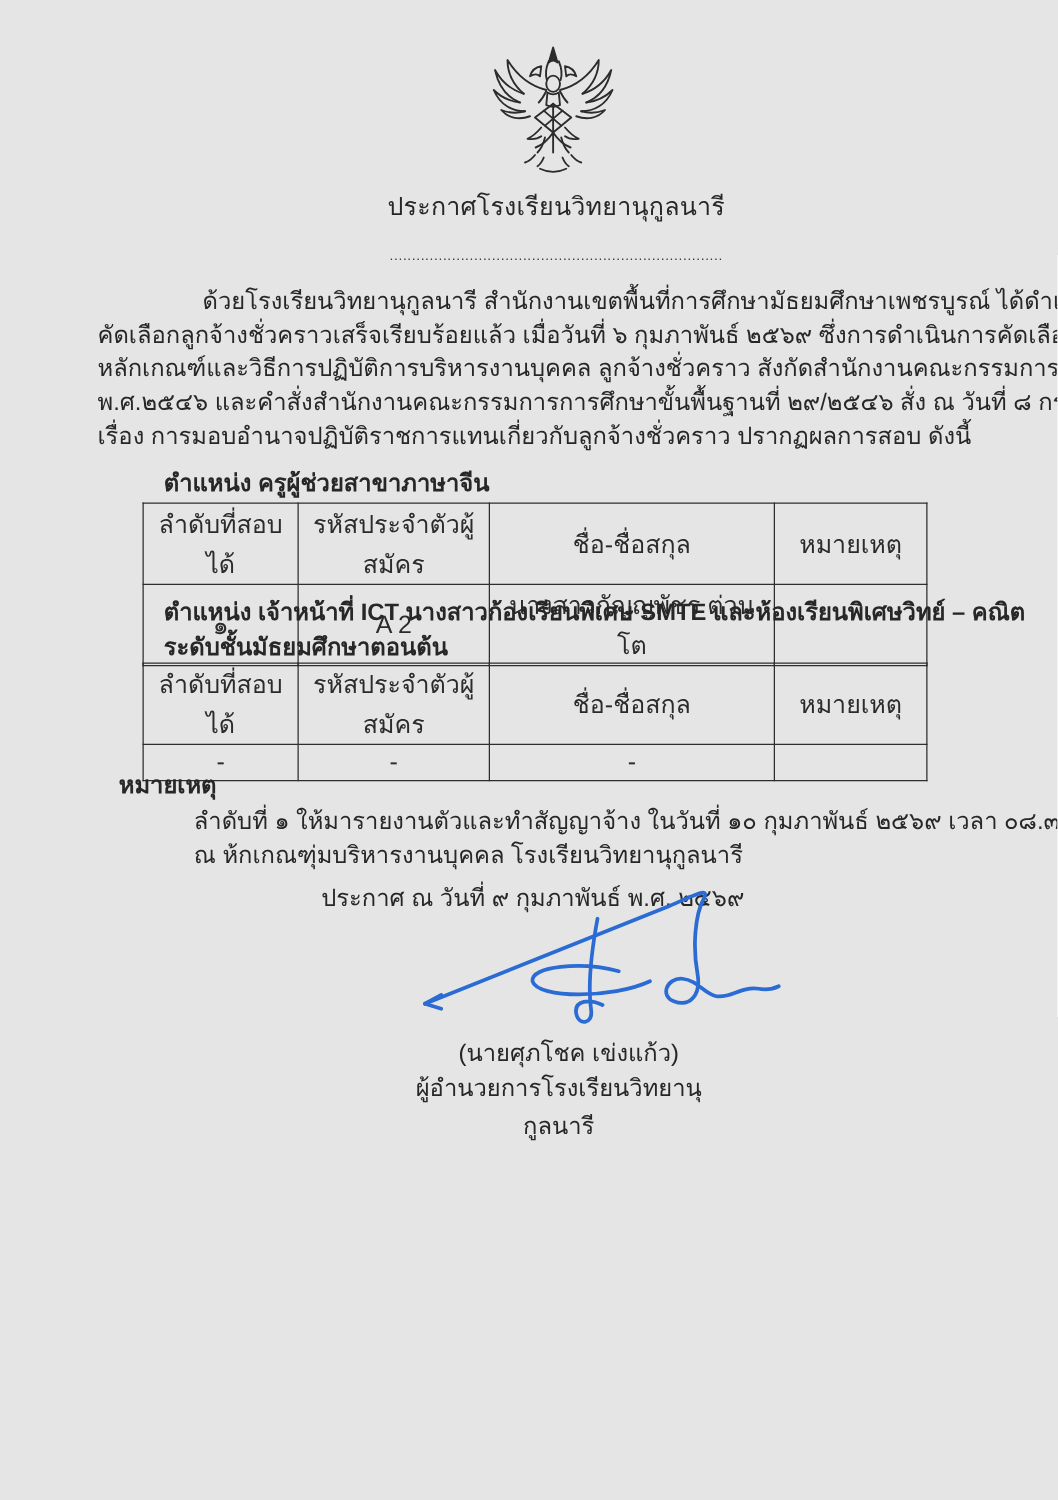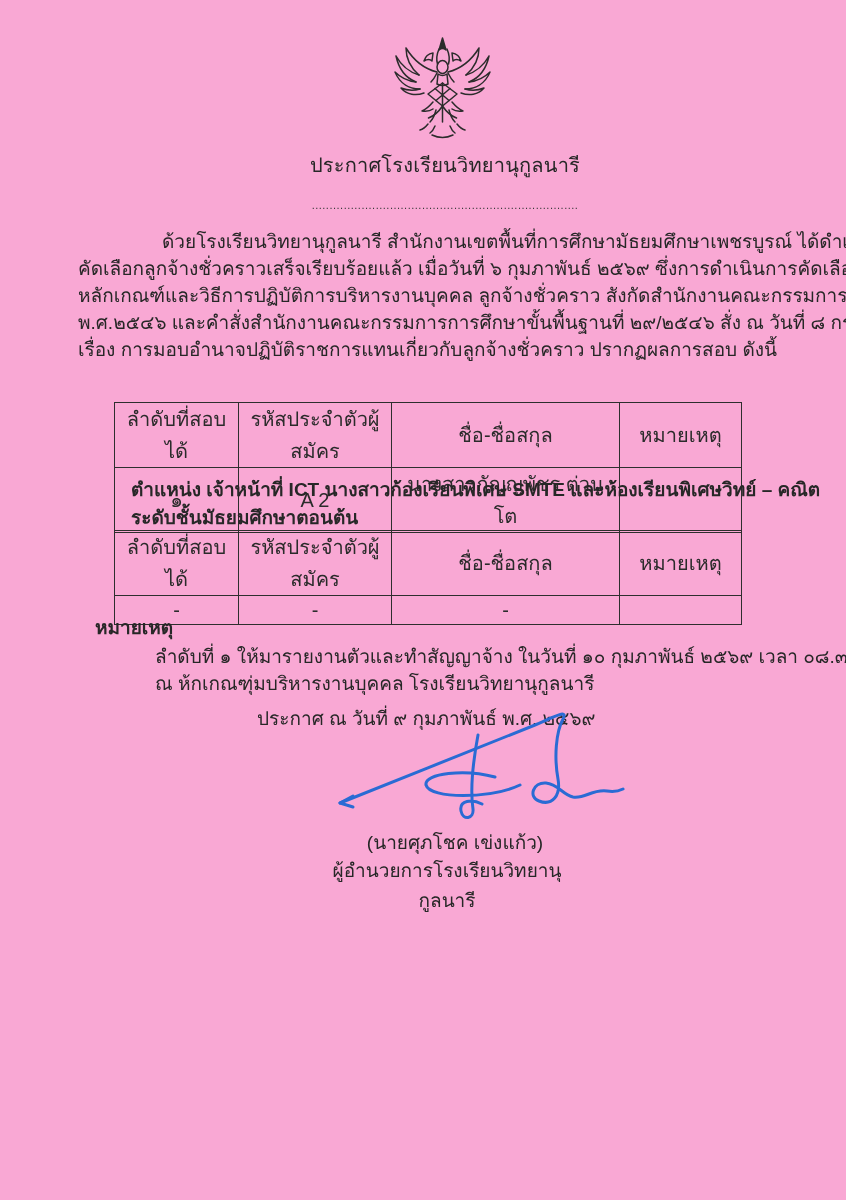--- a/index.html
+++ b/index.html
@@ -4,21 +4,21 @@
 <style>
   html, body {
     margin: 0;
     padding: 0;
     background: #ffffff;
   }
   .page {
     position: relative;
     width: 846px;
     height: 1200px;
-    background: #f9a8d4;
+    background: #e5e5e5;
     font-family: "Liberation Sans", sans-serif;
     color: #272727;
     overflow: hidden;
   }
   .abs { position: absolute; }
 
   
   .emblem { left: 392px; top: 36px; width: 101px; height: 105px; }
 
   
@@ -144,20 +144,21 @@
   <div class="abs dots-divider">...........................................................................</div>
 
   <div class="abs body-block">
     <div class="body-line indent">ด้วยโรงเรียนวิทยานุกูลนารี สำนักงานเขตพื้นที่การศึกษามัธยมศึกษาเพชรบูรณ์  ได้ดำเนินการสอบ</div>
     <div class="body-line">คัดเลือกลูกจ้างชั่วคราวเสร็จเรียบร้อยแล้ว เมื่อวันที่ ๖ กุมภาพันธ์ ๒๕๖๙ ซึ่งการดำเนินการคัดเลือกเป็นไปตาม</div>
     <div class="body-line">หลักเกณฑ์และวิธีการปฏิบัติการบริหารงานบุคคล  ลูกจ้างชั่วคราว สังกัดสำนักงานคณะกรรมการการศึกษาขั้นพื้นฐาน</div>
     <div class="body-line">พ.ศ.๒๕๔๖ และคำสั่งสำนักงานคณะกรรมการการศึกษาขั้นพื้นฐานที่ ๒๙/๒๕๔๖ สั่ง ณ วันที่ ๘ กรกฎาคม ๒๕๔๖</div>
     <div class="body-line">เรื่อง การมอบอำนาจปฏิบัติราชการแทนเกี่ยวกับลูกจ้างชั่วคราว ปรากฏผลการสอบ ดังนี้</div>
   </div>
 
+  <div class="abs sec-heading h1a">ตำแหน่ง ครูผู้ช่วยสาขาภาษาจีน</div>
 
   <table class="abs doc-table t1">
     <colgroup>
       <col class="col-rank">
         <col class="col-code">
         <col class="col-name">
         <col class="col-remark">
     </colgroup>
     <tbody>
         <tr>

